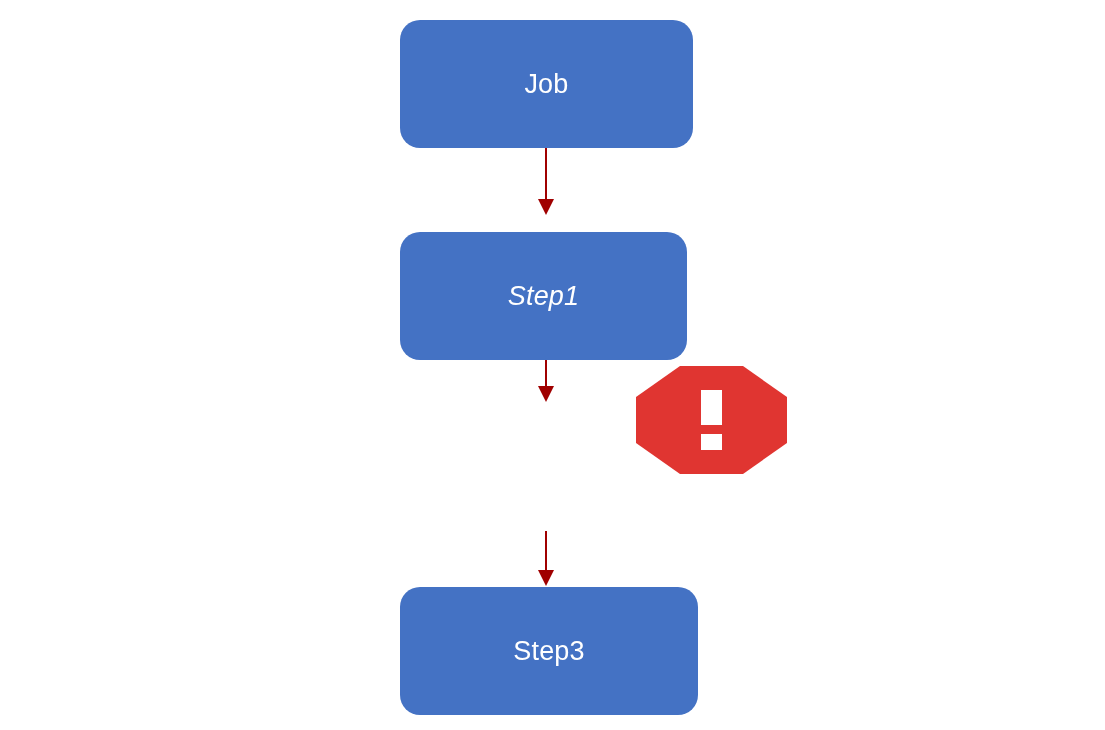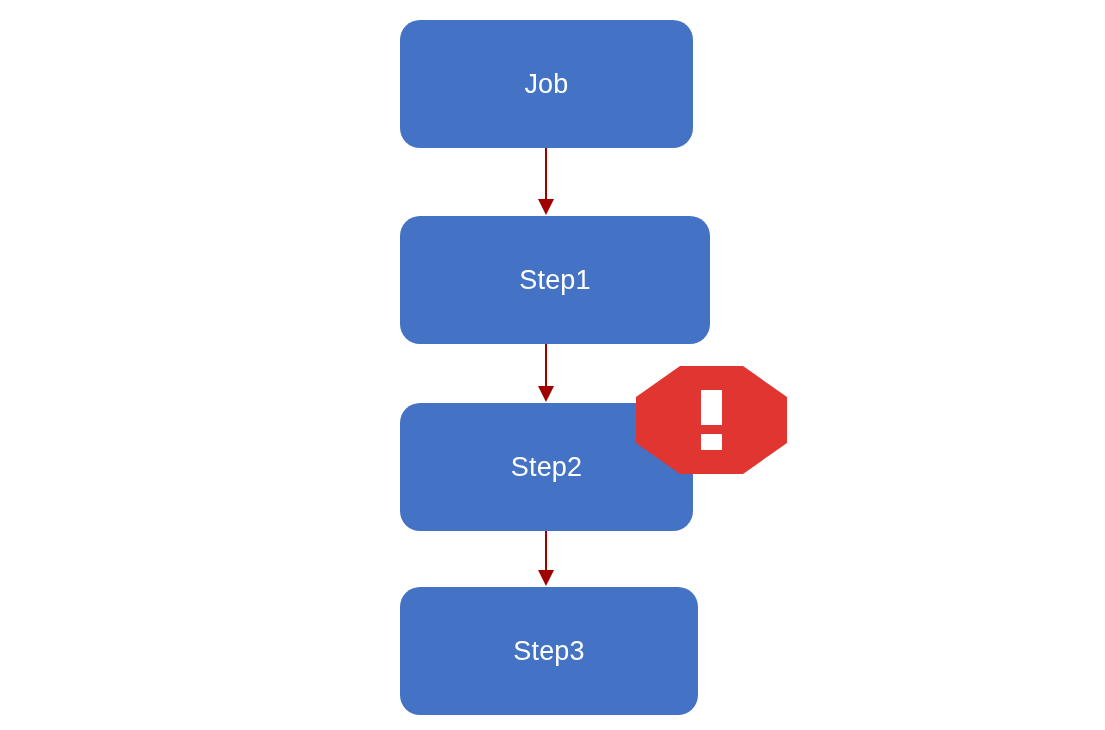--- a/index.html
+++ b/index.html
@@ -78,27 +78,24 @@
     <svg width="80" height="56" viewBox="0 0 80 56" aria-hidden="true">
       <line x1="40" y1="0" x2="40" y2="43" stroke="#A00000" stroke-width="2"></line>
       <polygon points="40,55 32,39 48,39" fill="#A00000"></polygon>
     </svg>
   </div>
 
   <div class="node" style="left:400px; top:13px; width:293px; height:128px;">
     <span class="node-label">Job</span>
   </div>
 
-  <div class="node" style="left:400px; top:209px; width:310px; height:128px;">
+  <div class="node" style="left:400px; top:225px; width:287px; height:128px;font-style:italic;">
     <span class="node-label">Step1</span>
   </div>
 
-  <div class="node" style="left:400px; top:396px; width:293px; height:128px;">
-    <span class="node-label">Step2</span>
-  </div>
 
   <div class="node" style="left:400px; top:580px; width:298px; height:128px;">
     <span class="node-label">Step3</span>
   </div>
 
   <div class="alert-badge" style="left:636px; top:359px; width:151px; height:108px;">
     <svg width="151" height="108" viewBox="0 0 151 108" aria-hidden="true">
       <polygon points="44,0 107,0 151,31 151,77 107,108 44,108 0,77 0,31" fill="#E03531"></polygon>
       <rect x="65" y="24" width="21" height="35" fill="#FFFFFF"></rect>
       <rect x="65" y="68" width="21" height="16" fill="#FFFFFF"></rect>

